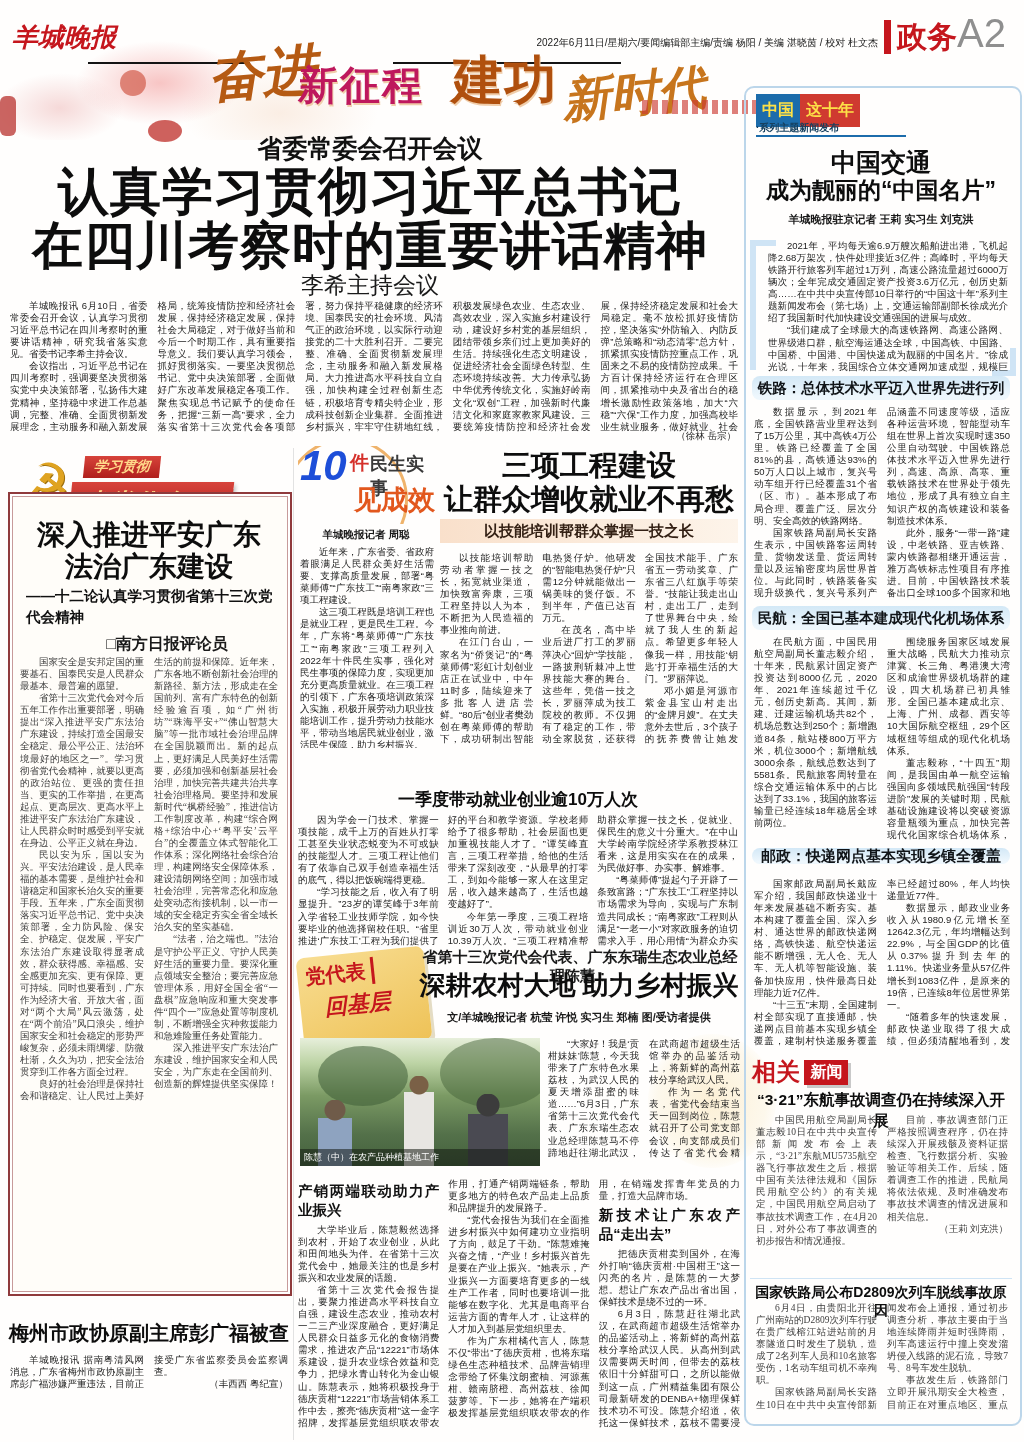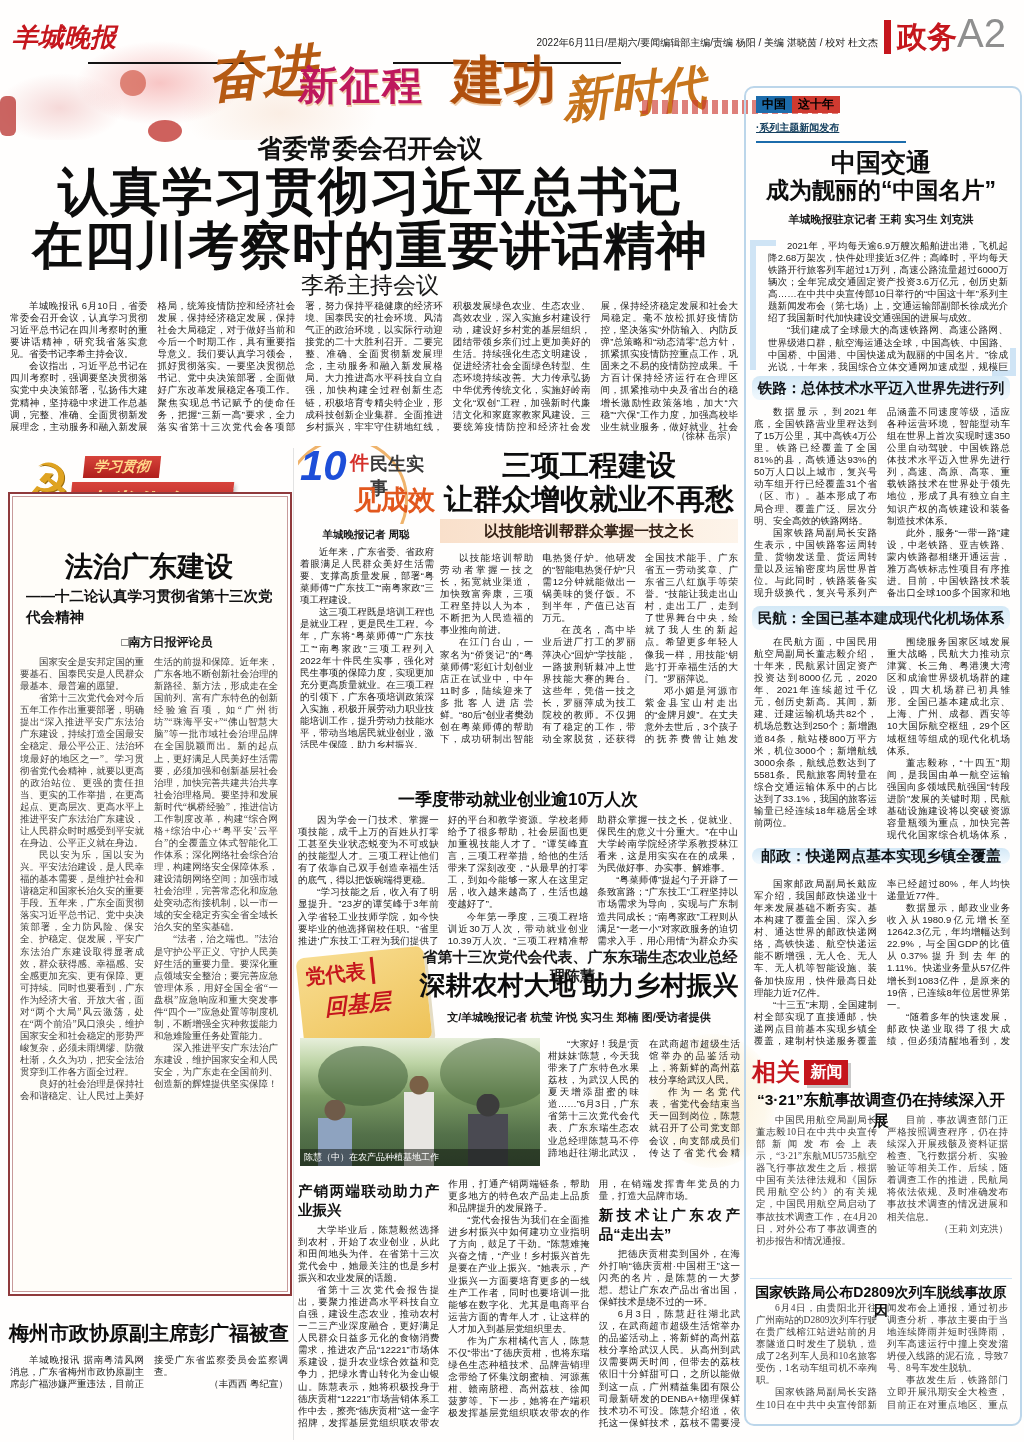--- a/index.html
+++ b/index.html
@@ -11,21 +11,21 @@
   .bd p{margin:0;text-indent:2em;}
   .bd p.sign{text-align:right;text-indent:0;}
   .kai{font-family:"Liberation Serif","DejaVu Serif",serif;color:#3c3c3c;}
   .cols2{column-count:2;column-gap:10px;}
   .cols3{column-count:3;column-gap:9px;}
   .cols5{column-count:5;column-gap:10px;}
   h1,h2,h3,h4{margin:0;font-weight:900;color:#0d0d0d;}
   .band{background:linear-gradient(180deg,#d3e8f6 0%,#eef7fd 85%);border-radius:8px;
         font-weight:800;color:#101418;display:flex;align-items:center;justify-content:center;}
   .rframe{border:2px solid #bcd6ea;border-radius:10px;}
-  .tagbox{display:inline-block;color:#000000;font-weight:800;font-size:12px;padding:0 6px;}
+  .tagbox{display:inline-block;color:#fde047;font-weight:800;font-size:16px;padding:6px 6px;}
   .h4sub{font-size:14.5px;font-weight:800;line-height:1.3;margin:4px 0;text-indent:0;color:#111;}
   .bd h4{text-indent:0;}
   .blob{position:absolute;border-radius:50%;}
   .caption{position:absolute;left:0;right:0;bottom:0;background:rgba(20,25,18,.55);
            color:#fff;font-size:9px;padding:2px 4px;}
   .person{position:absolute;border-radius:6px 6px 0 0;}
   .head5{letter-spacing:1px;}
 </style>
 </head>
 <body>
@@ -69,23 +69,24 @@
     <span class="t" style="left:62px;top:6px;background:linear-gradient(180deg,#d7433b,#b01f1c);color:#ffd98a;
           font:italic 800 14px 'Liberation Sans',sans-serif;padding:2px 10px;transform:skewX(-6deg);">学习贯彻</span>
     <span class="t" style="left:48px;top:32px;background:linear-gradient(180deg,#d7433b,#a81a18);
           padding:4px 10px;transform:skewX(-6deg);box-shadow:2px 3px 4px rgba(0,0,0,.25);white-space:nowrap;">
       <span style="font:italic 900 26px 'Liberation Serif',serif;color:#ffd98a;">省党代会</span>
       <span style="font-size:17px;font-weight:800;color:#fff;">精神</span>
     </span>
   </div>
   <div class="t" style="left:8px;top:492px;width:280px;height:800px;border:2px solid #8f3a3c;
        box-shadow:inset 0 0 0 2px #fff,inset 0 0 0 3px #c79a9a;background:#fffdf9;"></div>
+  <h2 class="t center" style="left:8px;top:516px;width:282px;font-size:28px;">深入推进平安广东</h2>
   <h2 class="t center" style="left:8px;top:548px;width:282px;font-size:28px;">法治广东建设</h2>
   <div class="t" style="left:26px;top:586px;width:248px;font-size:14.5px;font-weight:700;line-height:1.45;color:#111;">——十二论认真学习贯彻省第十三次党代会精神</div>
-  <div class="t center" style="left:8px;top:634px;width:318px;font-size:12px;font-weight:700;">□南方日报评论员</div>
+  <div class="t center" style="left:8px;top:634px;width:318px;font-size:16px;font-weight:700;">□南方日报评论员</div>
   <div class="t bd cols2 kai" style="left:20px;top:656px;width:258px;height:626px;">
     <p>国家安全是安邦定国的重要基石、国泰民安是人民群众最基本、最普遍的愿望。</p>
     <p>省第十三次党代会对今后五年工作作出重要部署，明确提出“深入推进平安广东法治广东建设，持续打造全国最安全稳定、最公平公正、法治环境最好的地区之一”。学习贯彻省党代会精神，就要以更高的政治站位、更强的责任担当、更实的工作举措，在更高起点、更高层次、更高水平上推进平安广东法治广东建设，让人民群众时时感受到平安就在身边、公平正义就在身边。</p>
     <p>民以安为乐，国以安为兴。平安法治建设，是人民幸福的基本需要，是维护社会和谐稳定和国家长治久安的重要手段。五年来，广东全面贯彻落实习近平总书记、党中央决策部署，全力防风险、保安全、护稳定、促发展，平安广东法治广东建设取得显著成效，群众获得感、幸福感、安全感更加充实、更有保障、更可持续。同时也要看到，广东作为经济大省、开放大省，面对“两个大局”风云激荡，处在“两个前沿”风口浪尖，维护国家安全和社会稳定的形势严峻复杂，必须未雨绸缪、防微杜渐，久久为功，把安全法治贯穿到工作各方面全过程。</p>
     <p>良好的社会治理是保持社会和谐稳定、让人民过上美好生活的前提和保障。近年来，广东各地不断创新社会治理的新路径、新方法，形成走在全国前列、富有广东特色的创新经验逾百项，如“广州街坊”“珠海平安+”“佛山智慧大脑”等一批市域社会治理品牌在全国脱颖而出。新的起点上，更好满足人民美好生活需要，必须加强和创新基层社会治理，加快完善共建共治共享社会治理格局。要坚持和发展新时代“枫桥经验”，推进信访工作制度改革，构建“综合网格+综治中心+‘粤平安’云平台”的全覆盖立体式智能化工作体系；深化网络社会综合治理，构建网络安全保障体系，建设清朗网络空间；加强市域社会治理，完善常态化和应急处突动态衔接机制，以一市一域的安全稳定夯实全省全域长治久安的坚实基础。</p>
     <p>“法者，治之端也。”法治是守护公平正义、守护人民美好生活的重要力量。要深化重点领域安全整治；要完善应急管理体系，用好全国全省“一盘棋”应急响应和重大突发事件“四个一”应急处置等制度机制，不断增强全灾种救援能力和急难险重任务处置能力。</p>
     <p>深入推进平安广东法治广东建设，维护国家安全和人民安全，为广东走在全国前列、创造新的辉煌提供坚实保障！</p>
   </div>
 
   <h3 class="t center" style="left:8px;top:1320px;width:282px;font-size:20px;">梅州市政协原副主席彭广福被查</h3>
@@ -166,21 +167,21 @@
     <p>把德庆贡柑卖到国外，在海外打响“德庆贡柑·中国柑王”这一闪亮的名片，是陈慧的一大梦想。想让广东农产品出省出国，保鲜技术是绕不过的一环。</p>
     <p>6月3日，陈慧赶往湖北武汉，在武商超市超级生活馆举办的品鉴活动上，将新鲜的高州荔枝分享给武汉人民。从高州到武汉需要两天时间，但带去的荔枝依旧十分鲜甜可口，之所以能做到这一点，广州精益集团有限公司最新研发的DENBA+物理保鲜技术功不可没。陈慧介绍道，依托这一保鲜技术，荔枝不需要浸泡任何防腐剂、保鲜剂，采摘下来后直接放入冷柜设备里面，通过配套的冷链车就能一路运往武汉。</p>
 
   </div>
 
   <div class="t rframe" style="left:744px;top:86px;width:274px;height:1336px;"></div>
   <div class="t" style="left:756px;top:94px;white-space:nowrap;">
     <span class="tagbox" style="background:#1c6cab;">中国</span><span class="tagbox" style="background:#cf3a30;">这十年</span>
   </div>
   <div class="t" style="left:756px;top:121px;width:150px;font-size:10px;font-weight:700;color:#16405f;
-       border-bottom:2px solid #1c6cab;padding-bottom:6px;text-decoration:underline;">·系列主题新闻发布</div>
+       border-bottom:2px solid #1c6cab;padding-bottom:0;">·系列主题新闻发布</div>
   <h2 class="t center" style="left:752px;top:146px;width:258px;font-size:25px;">中国交通</h2>
   <h2 class="t center" style="left:752px;top:175px;width:258px;font-size:23px;">成为靓丽的“中国名片”</h2>
   <div class="t center" style="left:752px;top:212px;width:258px;font-size:11px;font-weight:700;">羊城晚报驻京记者 王莉 实习生 刘克洪</div>
   <div class="t" style="left:750px;top:240px;width:20px;height:124px;border-left:6px solid #cfe4f5;border-top:6px solid #cfe4f5;"></div>
   <div class="t" style="left:992px;top:348px;width:18px;height:22px;border-right:6px solid #cfe4f5;border-bottom:6px solid #cfe4f5;"></div>
   <div class="t bd" style="left:768px;top:240px;width:240px;height:132px;">
     <p>2021年，平均每天逾6.9万艘次船舶进出港，飞机起降2.68万架次，快件处理接近3亿件；高峰时，平均每天铁路开行旅客列车超过1万列，高速公路流量超过6000万辆次；全年完成交通固定资产投资3.6万亿元，创历史新高……在中共中央宣传部10日举行的“中国这十年”系列主题新闻发布会（第七场）上，交通运输部副部长徐成光介绍了我国新时代加快建设交通强国的进展与成效。</p>
     <p>“我们建成了全球最大的高速铁路网、高速公路网、世界级港口群，航空海运通达全球，中国高铁、中国路、中国桥、中国港、中国快递成为靓丽的中国名片。”徐成光说，十年来，我国综合立体交通网加速成型，规模巨大、内畅外联的综合交通运输体系有力服务支撑了我国作为世界第二大经济体和世界第一大货物贸易国的运转，不仅有力保障了国内国际循环畅通，也为世界经济发展作出了重要贡献。</p>
   </div>
 

